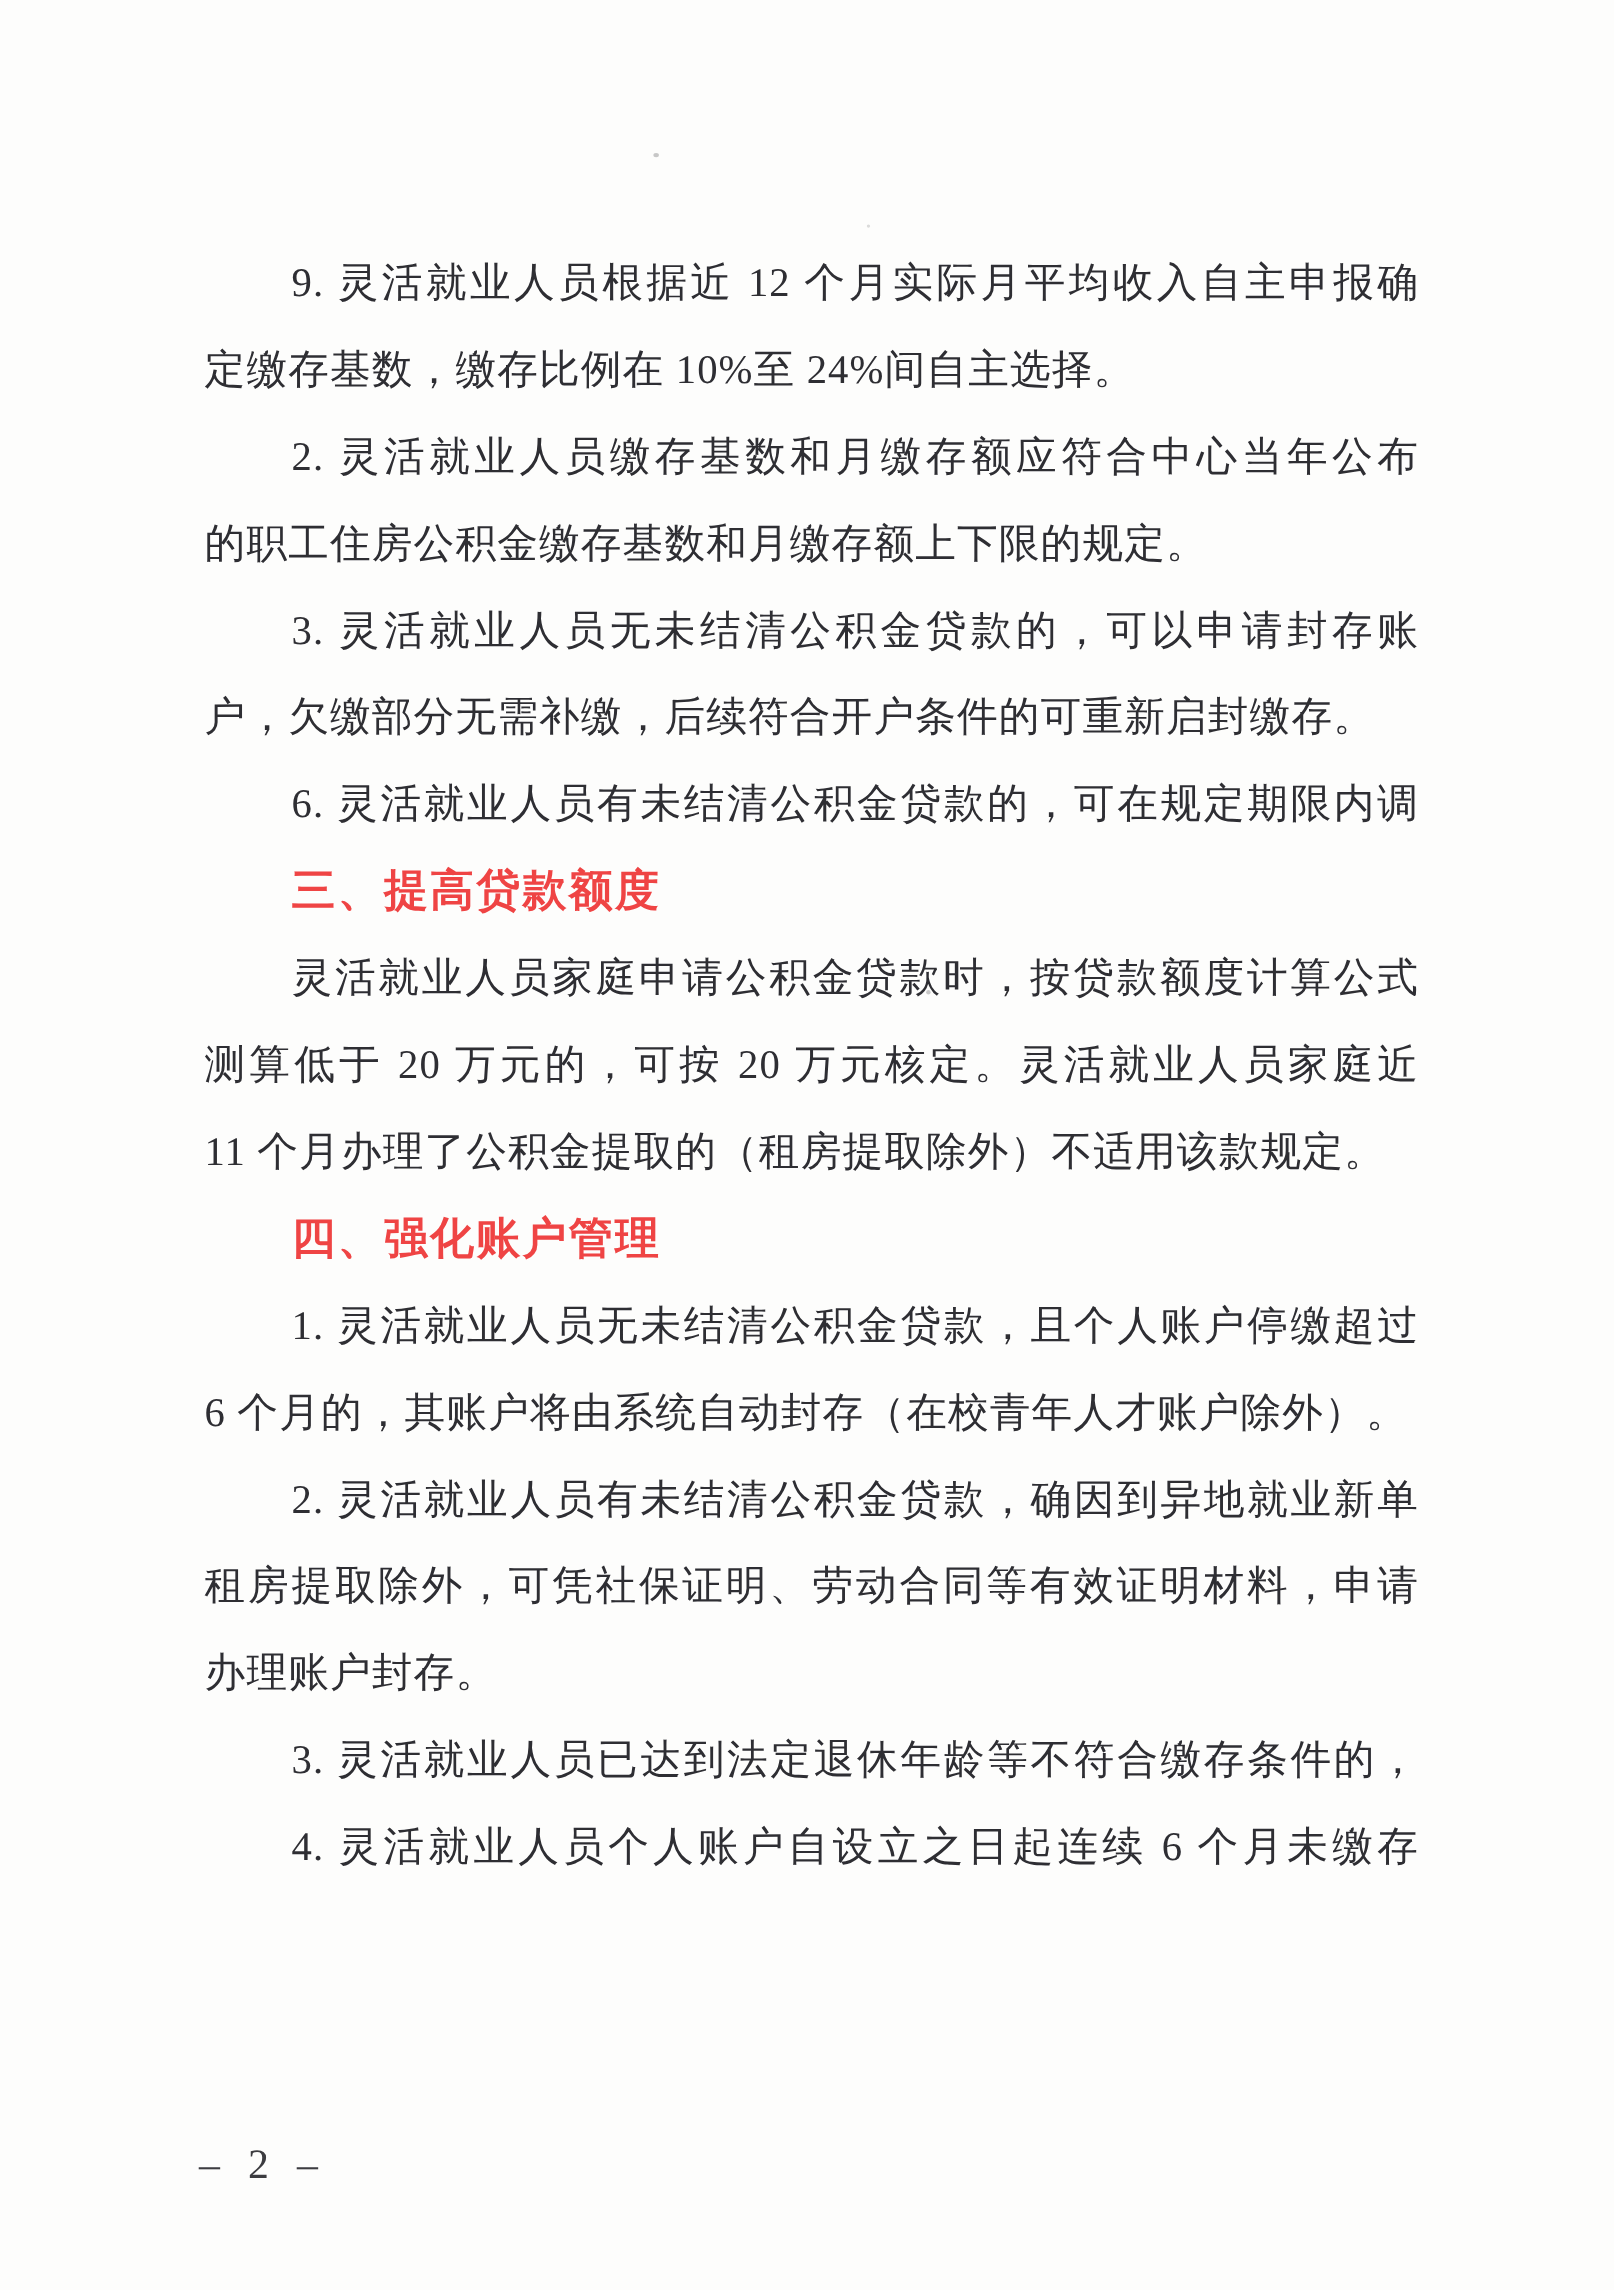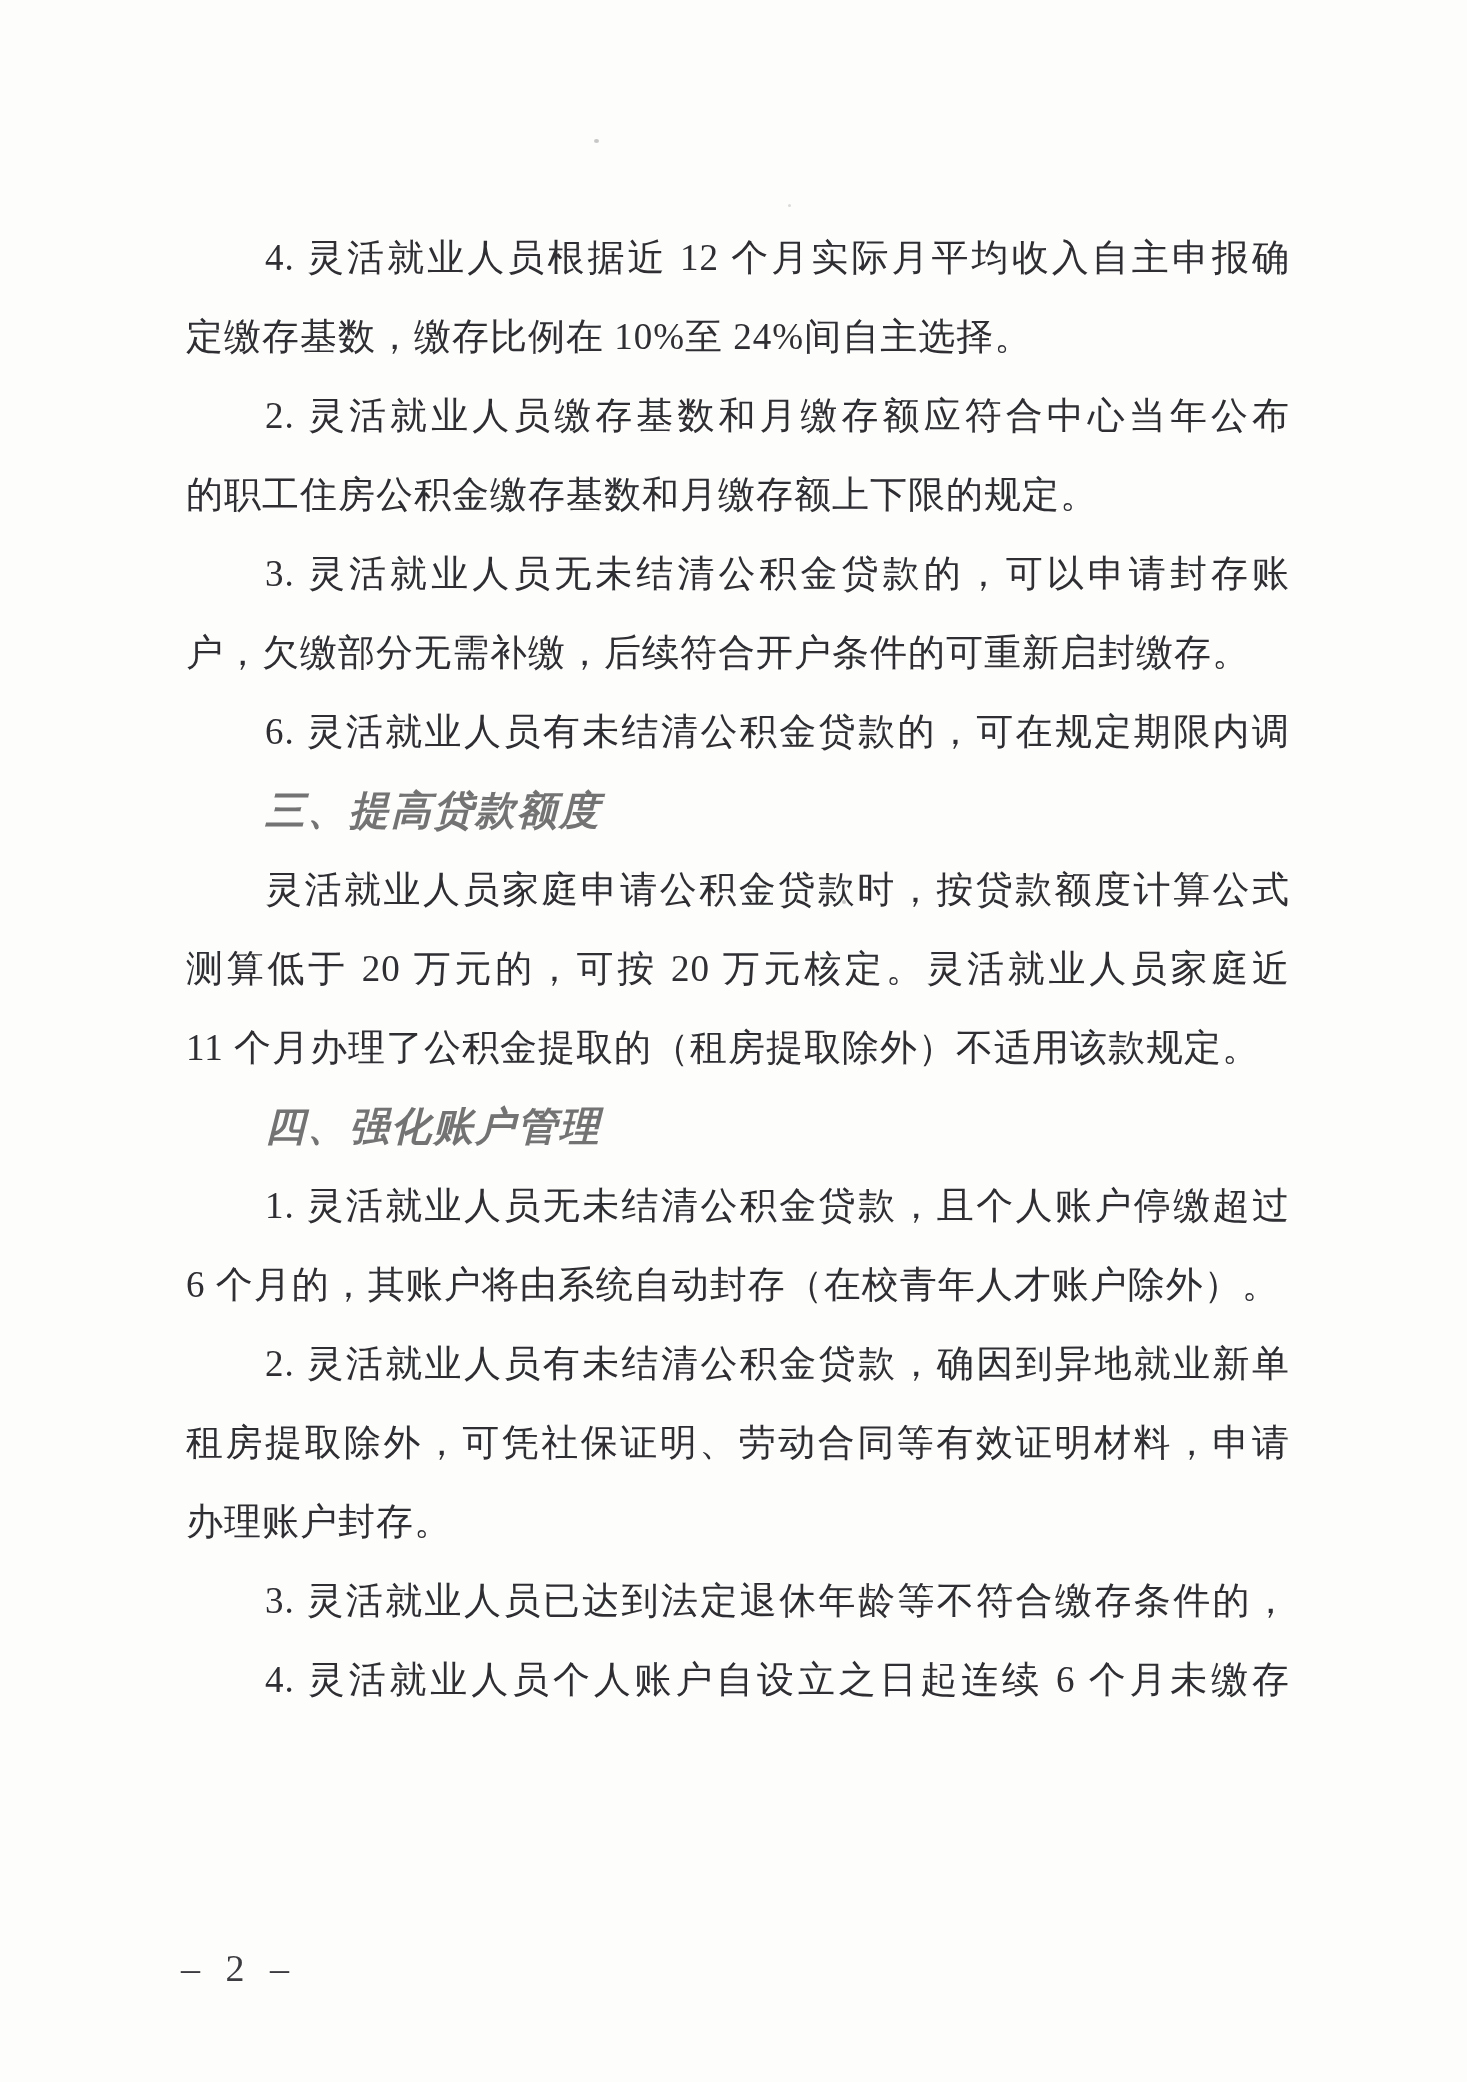--- a/index.html
+++ b/index.html
@@ -44,23 +44,22 @@
   }
   .ln.just.ind {
     padding-left: 0;
     text-indent: 79px;
   }
   .ln.head {
     font-family: "Liberation Sans", "DejaVu Sans", sans-serif;
     font-weight: bold;
     font-size: 40px;
     letter-spacing: 2px;
-    color: #737373;
+    color: #ef4444;
     padding-left: 79px;
-    font-style: italic;
   }
   .footer {
     position: absolute;
     left: 181px;
     top: 1944px;
     font-size: 38px;
     letter-spacing: 8px;
     color: #3c3c40;
     line-height: 48px;
   }
@@ -73,21 +72,21 @@
   .speck.s1 { left: 594px; top: 139px; width: 5px; height: 4px; }
   .speck.s2 { left: 842px; top: 900px;  width: 4px; height: 4px; }
   .speck.s3 { left: 788px; top: 204px;  width: 3px; height: 3px; opacity: 0.35; }
 </style>
 </head>
 <body>
 
 <div class="page">
 
   <div class="doc">
-    <div class="ln ind just">4. 灵活就业人员根据近 12 个月实际月平均收入自主申报确</div>
+    <div class="ln ind just">9. 灵活就业人员根据近 12 个月实际月平均收入自主申报确</div>
     <div class="ln">定缴存基数，缴存比例在 10%至 24%间自主选择。</div>
     <div class="ln ind just">2. 灵活就业人员缴存基数和月缴存额应符合中心当年公布</div>
     <div class="ln">的职工住房公积金缴存基数和月缴存额上下限的规定。</div>
     <div class="ln ind just">3. 灵活就业人员无未结清公积金贷款的，可以申请封存账</div>
     <div class="ln">户，欠缴部分无需补缴，后续符合开户条件的可重新启封缴存。</div>
     <div class="ln ind just">6. 灵活就业人员有未结清公积金贷款的，可在规定期限内调</div>
     <div class="ln head">三、提高贷款额度</div>
     <div class="ln ind just">灵活就业人员家庭申请公积金贷款时，按贷款额度计算公式</div>
     <div class="ln just">测算低于 20 万元的，可按 20 万元核定。灵活就业人员家庭近</div>
     <div class="ln">11 个月办理了公积金提取的（租房提取除外）不适用该款规定。</div>

